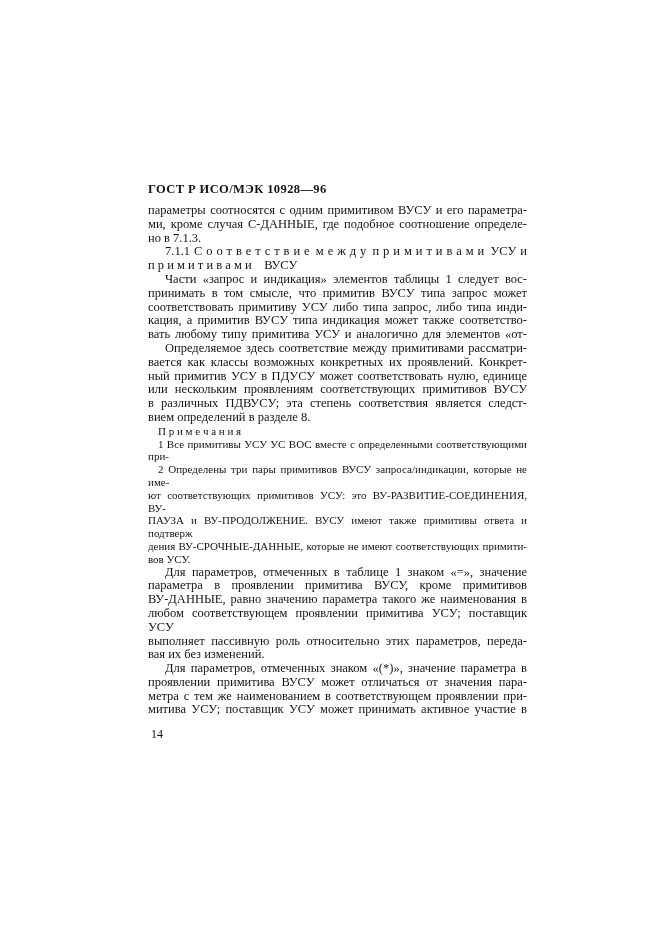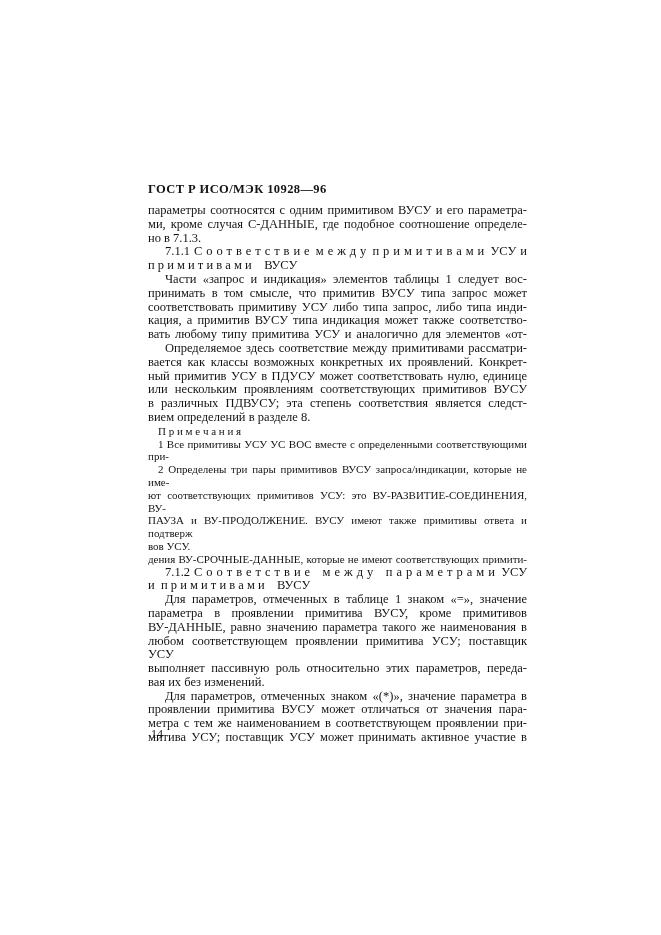--- a/index.html
+++ b/index.html
@@ -94,26 +94,22 @@
       <div class="block notes-heading">
         <div class="line indent">П р и м е ч а н и я</div>
       </div>
       <div class="block note">
         <div class="line fill indent">1 Все примитивы УСУ УС ВОС вместе с определенными соответствующими при-</div>
       </div>
       <div class="block note">
         <div class="line fill indent">2 Определены три пары примитивов ВУСУ запроса/индикации, которые не име-</div>
         <div class="line fill">ют соответствующих примитивов УСУ: это ВУ-РАЗВИТИЕ-СОЕДИНЕНИЯ, ВУ-</div>
         <div class="line fill">ПАУЗА и ВУ-ПРОДОЛЖЕНИЕ. ВУСУ имеют также примитивы ответа и подтверж</div>
+        <div class="line fill">дения ВУ-СРОЧНЫЕ-ДАННЫЕ, которые не имеют соответствующих примити-</div>
         <div class="line">вов УСУ.</div>
-        <div class="line fill">дения ВУ-СРОЧНЫЕ-ДАННЫЕ, которые не имеют соответствующих примити-</div>
-      </div>
-      <div class="block heading">
-        <div class="line fill indent">7.1.2 С о о т в е т с т в и е м е ж д у п а р а м е т р а м и УСУ</div>
-        <div class="line">и п р и м и т и в а м и ВУСУ</div>
       </div>
       <div class="block para">
         <div class="line fill indent">Для параметров, отмеченных в таблице 1 знаком «=», значение</div>
         <div class="line fill">параметра в проявлении примитива ВУСУ, кроме примитивов</div>
         <div class="line fill">ВУ-ДАННЫЕ, равно значению параметра такого же наименования в</div>
         <div class="line fill">любом соответствующем проявлении примитива УСУ; поставщик УСУ</div>
         <div class="line fill">выполняет пассивную роль относительно этих параметров, переда-</div>
         <div class="line">вая их без изменений.</div>
       </div>
       <div class="block para">

